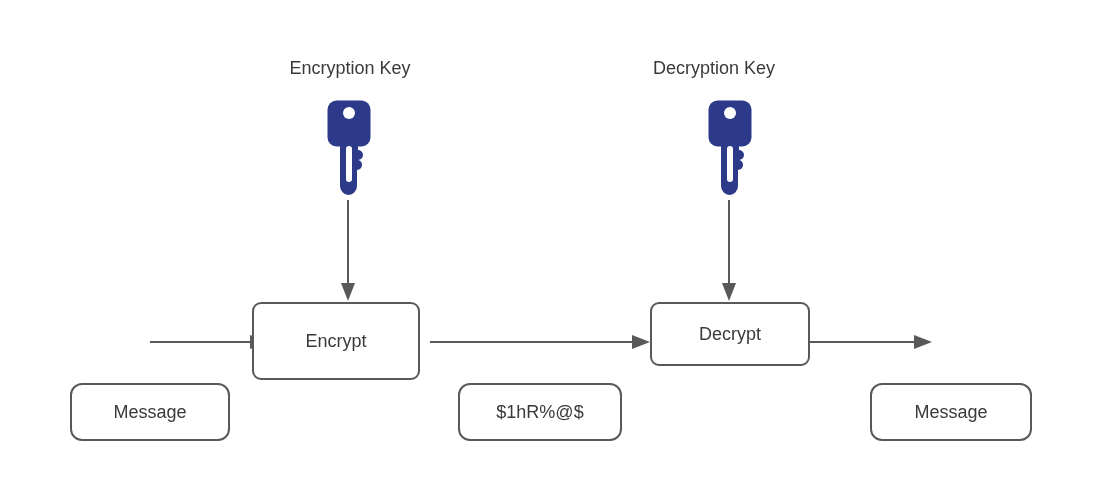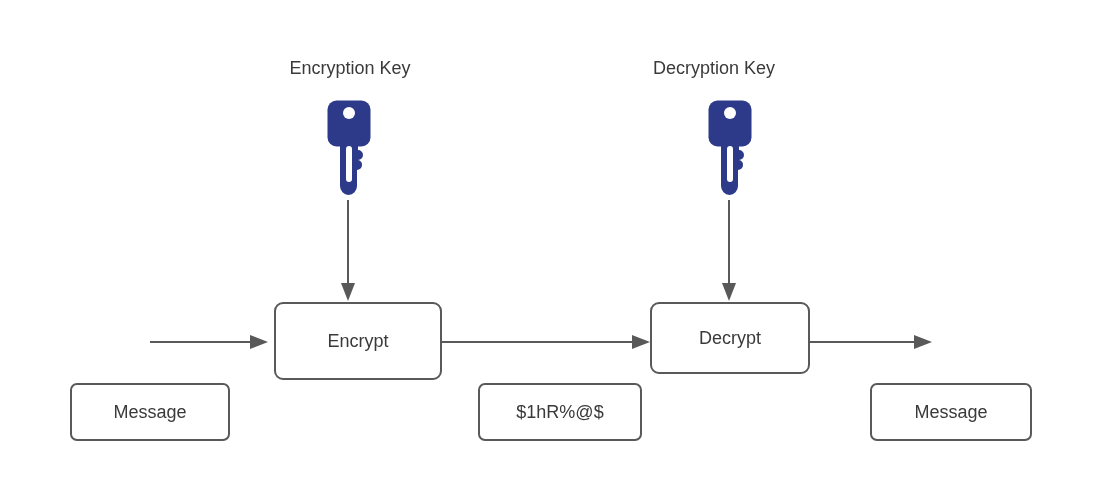--- a/index.html
+++ b/index.html
@@ -44,31 +44,31 @@
     height: 100px;
   }
   .key-enc { left: 327px; top: 100px; }
   .key-dec { left: 708px; top: 100px; }
   .key svg .key-body { fill: var(--key_fill, #2d3a8a); }
   .node {
     position: absolute;
     box-sizing: border-box;
     background: var(--background, #ffffff);
     border: 2px solid var(--box_border, #595959);
-    border-radius: 7px;
+    border-radius: 12px;
     display: flex;
     align-items: center;
     justify-content: center;
     font-size: 18px;
     color: var(--text, #3a3a3a);
   }
-  .node-encrypt { left: 274px; top: 302px; width: 168px; height: 78px; border-radius: 9px; }
-  .node-decrypt { left: 650px; top: 302px; width: 160px; height: 72px; border-radius: 9px; }
+  .node-encrypt { left: 252px; top: 302px; width: 168px; height: 78px; border-radius: 9px; }
+  .node-decrypt { left: 650px; top: 302px; width: 160px; height: 64px; border-radius: 9px; }
   .node-msg-in  { left: 70px;  top: 383px; width: 160px; height: 58px; }
-  .node-cipher  { left: 458px; top: 383px; width: 164px; height: 58px; margin-left: 20px; }
+  .node-cipher  { left: 458px; top: 383px; width: 164px; height: 58px; }
   .node-msg-out { left: 870px; top: 383px; width: 162px; height: 58px; }
 </style>
 </head>
 <body>
 
 <div class="canvas">
 
   <svg class="overlay" viewBox="0 0 1100 484">
 
     <line x1="150" y1="342" x2="251" y2="342"></line>

